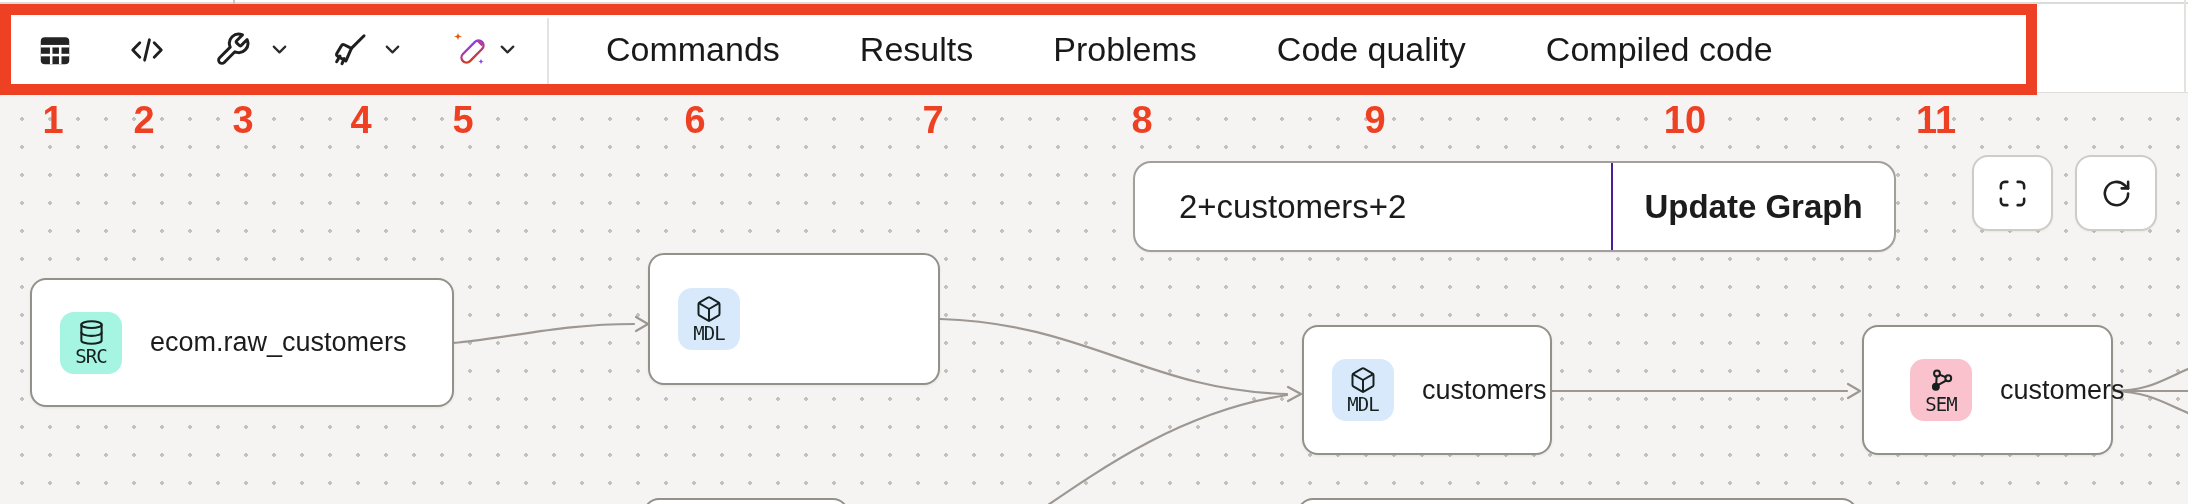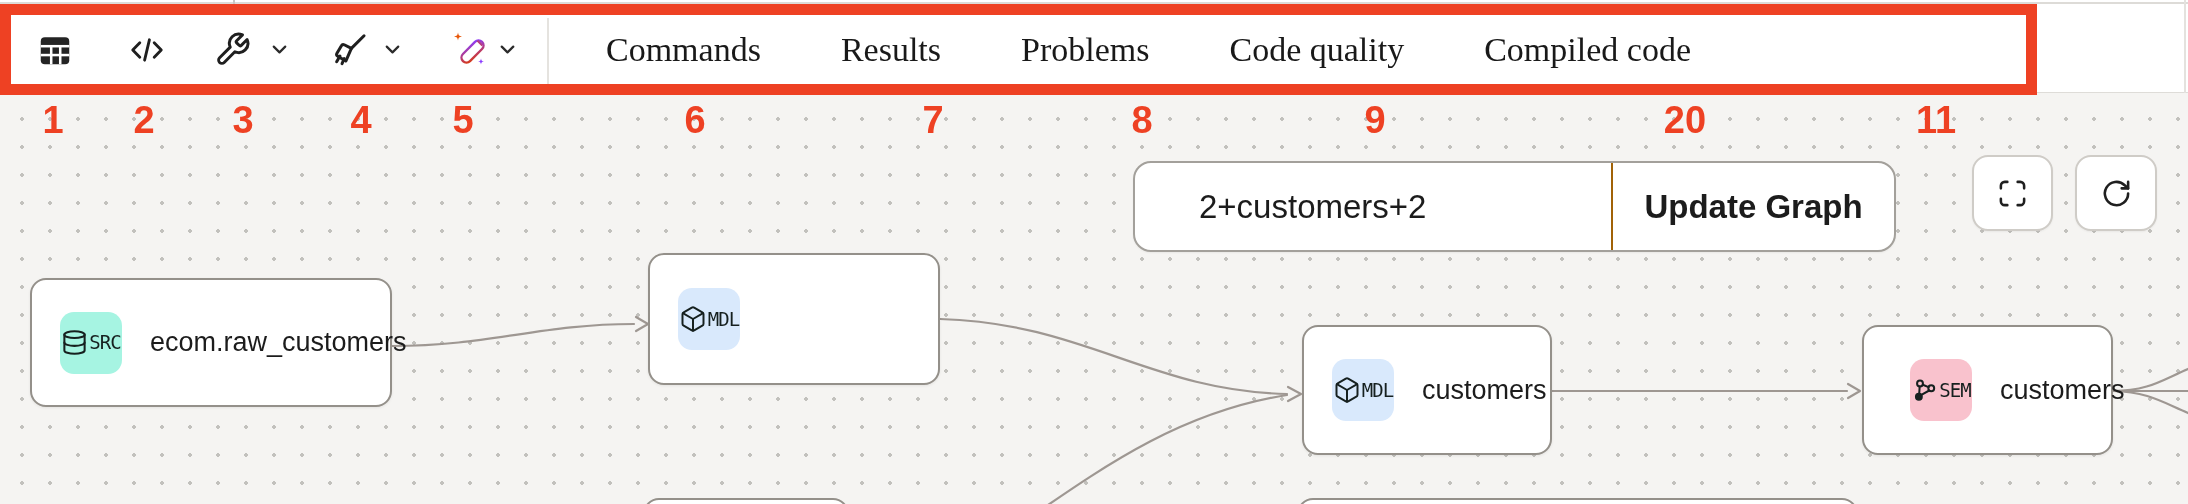--- a/index.html
+++ b/index.html
@@ -9,21 +9,21 @@
   
   .header { position:absolute; left:0; top:0; width:2188px; height:93px; background:#ffffff;
             border-bottom:1.5px solid #dedcd8; z-index:2; }
   .header-topline { position:absolute; left:0; top:2px; width:2188px; height:1.5px; background:#dddbd7; }
   .header-vline-left { position:absolute; left:233px; top:0; width:1.5px; height:6px; background:#c9c7c3; }
   .header-vline-right { position:absolute; left:2184px; top:0; width:1.5px; height:93px; background:#e4e2de; }
 
   .red-frame { position:absolute; left:0; top:4px; width:2037px; height:91px;
                border:11px solid #ee4123; background:transparent; z-index:6; pointer-events:none; }
 
-  .toolbar { position:absolute; left:0; top:4px; width:1641px; height:91px; z-index:5;font-family:Liberation Serif, serif; }
+  .toolbar { position:absolute; left:0; top:4px; width:1641px; height:91px; z-index:5; }
   .icon-slot { position:absolute; top:0; height:91px; display:flex; align-items:center; justify-content:center; }
   .chev { position:absolute; top:0; height:91px; display:flex; align-items:center; }
   .tb-divider { position:absolute; left:547px; top:14px; width:1.5px; height:66px; background:#e5e3df; }
 
   .tabs { position:absolute; left:606px; top:0; height:91px; display:flex; gap:80px; align-items:center; }
   .tab { font-size:34px; color:#191919; white-space:nowrap; cursor:default; }
 
   
   .anno { position:absolute; top:99px; z-index:4; transform:translateX(-50%);
           font-size:38px; font-weight:bold; color:#ee4123; }
@@ -33,35 +33,35 @@
             background-image:radial-gradient(circle, #c2c1bd 1.6px, transparent 1.7px);
             background-size:28px 28px; background-position:8px 12px; z-index:1; }
 
   .edges { position:absolute; left:0; top:0; width:2188px; height:504px; z-index:1; pointer-events:none; }
 
   .node { position:absolute; background:#ffffff; border:2px solid #94908a; border-radius:16px;
           box-shadow:0 1px 3px rgba(0,0,0,.07); display:flex; align-items:center; z-index:2; }
   .node-partial { position:absolute; background:#ffffff; border:2px solid #94908a; border-radius:16px;
           z-index:2; }
   .badge { width:62px; height:62px; border-radius:14px; margin-left:28px; flex:0 0 auto;
-           display:flex; flex-direction:row; align-items:center; justify-content:center; gap:1px; }
+           display:flex; flex-direction:column; align-items:center; justify-content:center; gap:1px; }
   .badge-src { background:#a6f4e2; }
   .badge-mdl { background:#d9e9fc; }
   .badge-sem { background:#f9c2cd;margin-left:46px; }
   .badge-label { font-family:"DejaVu Sans Mono", monospace; font-size:19px; font-weight:500;
                  color:#16201f; line-height:1; letter-spacing:-1px; }
   .node-label { font-size:27px; color:#1c1c1c; margin-left:28px; white-space:nowrap; }
 
   
   .filter-pill { position:absolute; left:1133px; top:161px; width:763px; height:91px; background:#ffffff;
                  border:2px solid #a3a09b; border-radius:18px; display:flex; align-items:stretch;
                  box-shadow:0 1px 2px rgba(0,0,0,.05); z-index:3; }
   .filter-field { width:476px; border:none; outline:none; background:transparent; font-family:"Liberation Sans",sans-serif;
-                  font-size:33px; color:#1c1c1c; padding-left:64px; border-radius:18px 0 0 18px; }
-  .update-btn { flex:1; border-left:2px solid #a16207; display:flex; align-items:center; justify-content:center;
+                  font-size:33px; color:#1c1c1c; padding-left:44px; border-radius:18px 0 0 18px; }
+  .update-btn { flex:1; border-left:2px solid #4c1d95; display:flex; align-items:center; justify-content:center;
                 font-size:33px; font-weight:bold; color:#1c1c1c; border-radius:0 18px 18px 0; cursor:pointer;text-align:right; }
 
   
   .ctl-btn { position:absolute; background:#ffffff; border:2px solid #cfccc7; border-radius:16px;
              display:flex; align-items:center; justify-content:center; z-index:3; cursor:pointer;
              box-shadow:0 1px 2px rgba(0,0,0,.05); }
   .btn-fullscreen { left:1972px; top:155px; width:81px; height:76px; }
   .btn-refresh    { left:2075px; top:155px; width:82px; height:76px; }
 
   svg { display:block; }
@@ -175,39 +175,39 @@
 
 <span class="anno" style="left:53px;">1</span>
 <span class="anno" style="left:144px;">2</span>
 <span class="anno" style="left:243px;">3</span>
 <span class="anno" style="left:361px;">4</span>
 <span class="anno" style="left:463px;">5</span>
 <span class="anno" style="left:695px;">6</span>
 <span class="anno" style="left:933px;">7</span>
 <span class="anno" style="left:1142px;">8</span>
 <span class="anno" style="left:1375px;">9</span>
-<span class="anno" style="left:1685px;">20</span>
+<span class="anno" style="left:1685px;">10</span>
 <span class="anno" style="left:1936px;">11</span>
 
 <svg class="edges">
   <g fill="none" stroke="#9e9792" stroke-width="2.2" stroke-linecap="round" stroke-linejoin="round">
     <path d="M392 346 C 490 346, 540 324, 634 324"></path>
     <polyline points="636,317 648,324 636,331"></polyline>
     <path d="M940 319 C 1085 323, 1150 391, 1287 394"></path>
     <path d="M1032 516 C 1110 462, 1185 411, 1287 395"></path>
     <polyline points="1288,387 1301,394 1288,401"></polyline>
     <path d="M1552 391 L 1847 391"></path>
     <polyline points="1848,384 1860,391 1848,398"></polyline>
     <path d="M2113 391 L 2188 391"></path>
     <path d="M2113 391 C 2148 391, 2162 380, 2188 369"></path>
     <path d="M2113 391 C 2148 392, 2162 402, 2188 413"></path>
   </g>
 </svg>
 
-<div class="node" style="left:30px;top:278px;width:362px;height:129px;">
+<div class="node" style="left:30px;top:278px;width:424px;height:129px;">
   <div class="badge badge-src">
     <span>
       <svg width="27" height="27" viewBox="0 0 24 24" fill="none" stroke="#16201f" stroke-width="1.8" stroke-linecap="round" stroke-linejoin="round">
         <ellipse cx="12" cy="5" rx="9" ry="3"></ellipse>
         <path d="M3 5 v14 a9 3 0 0 0 18 0 V5"></path>
         <path d="M3 12 a9 3 0 0 0 18 0"></path>
       </svg>
     </span>
     <span class="badge-label">SRC</span>
   </div>

